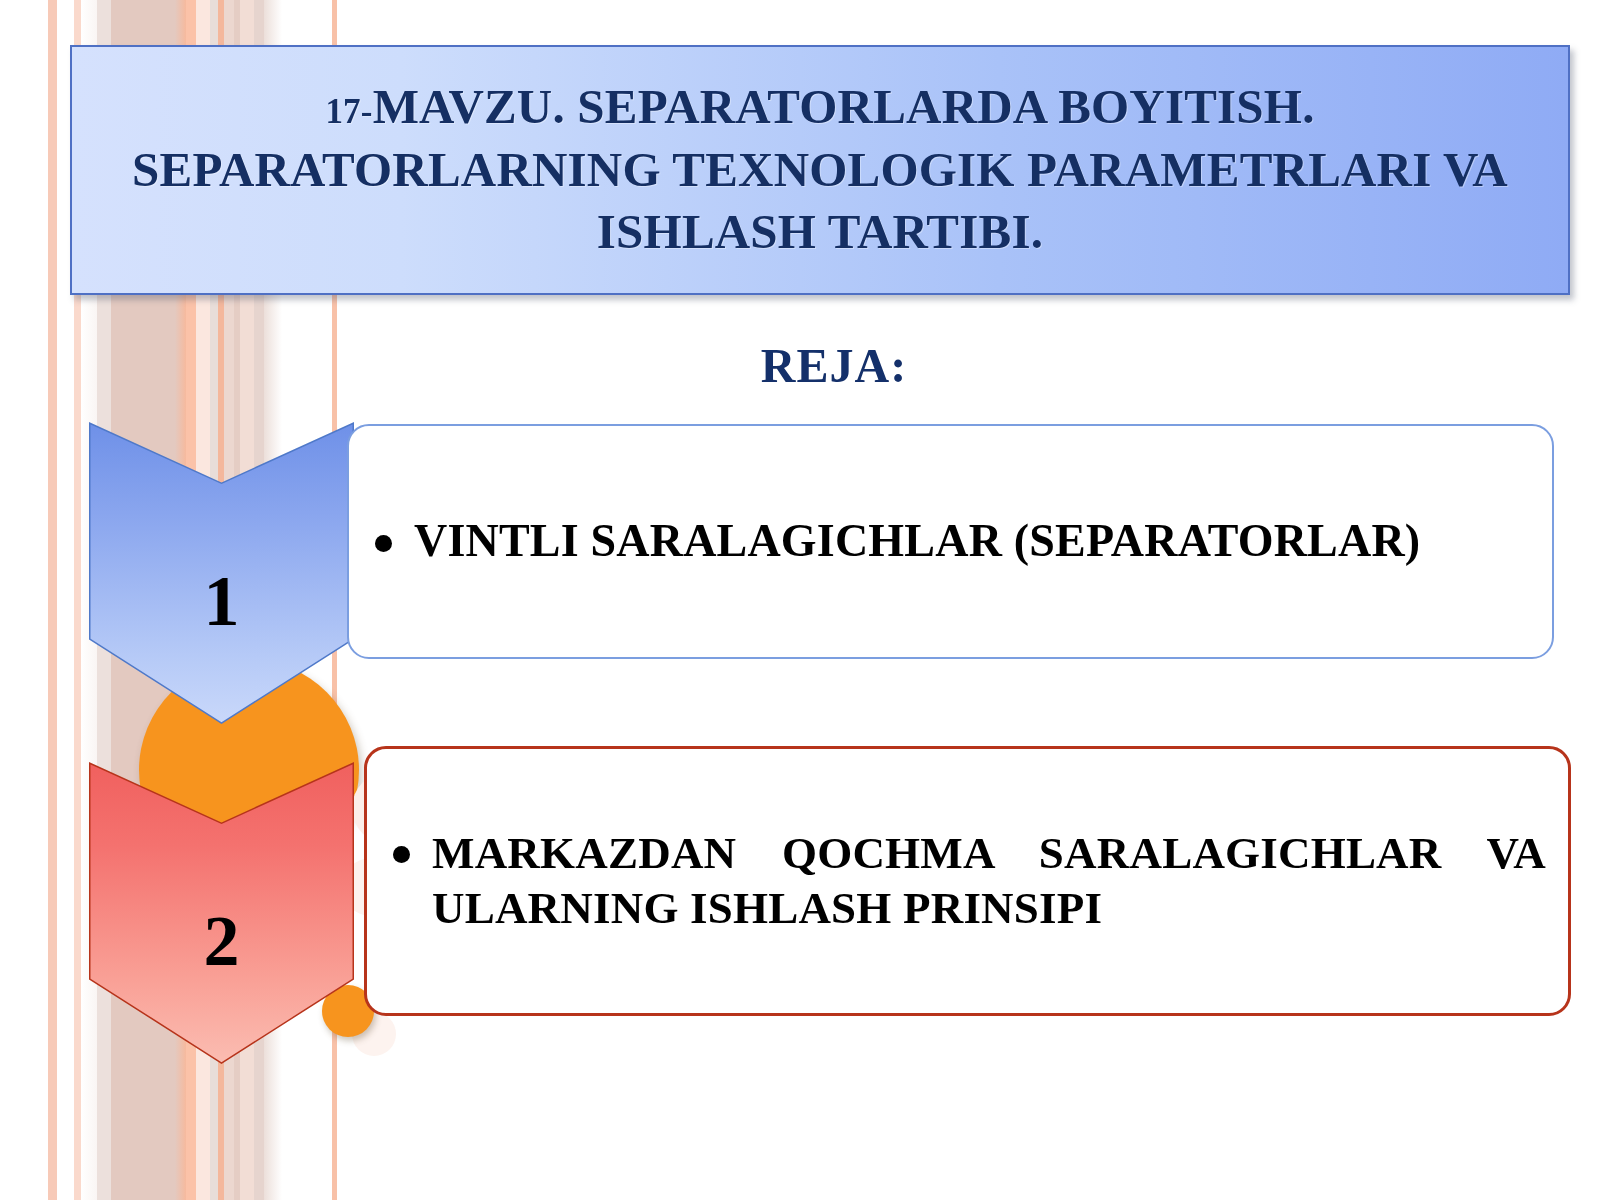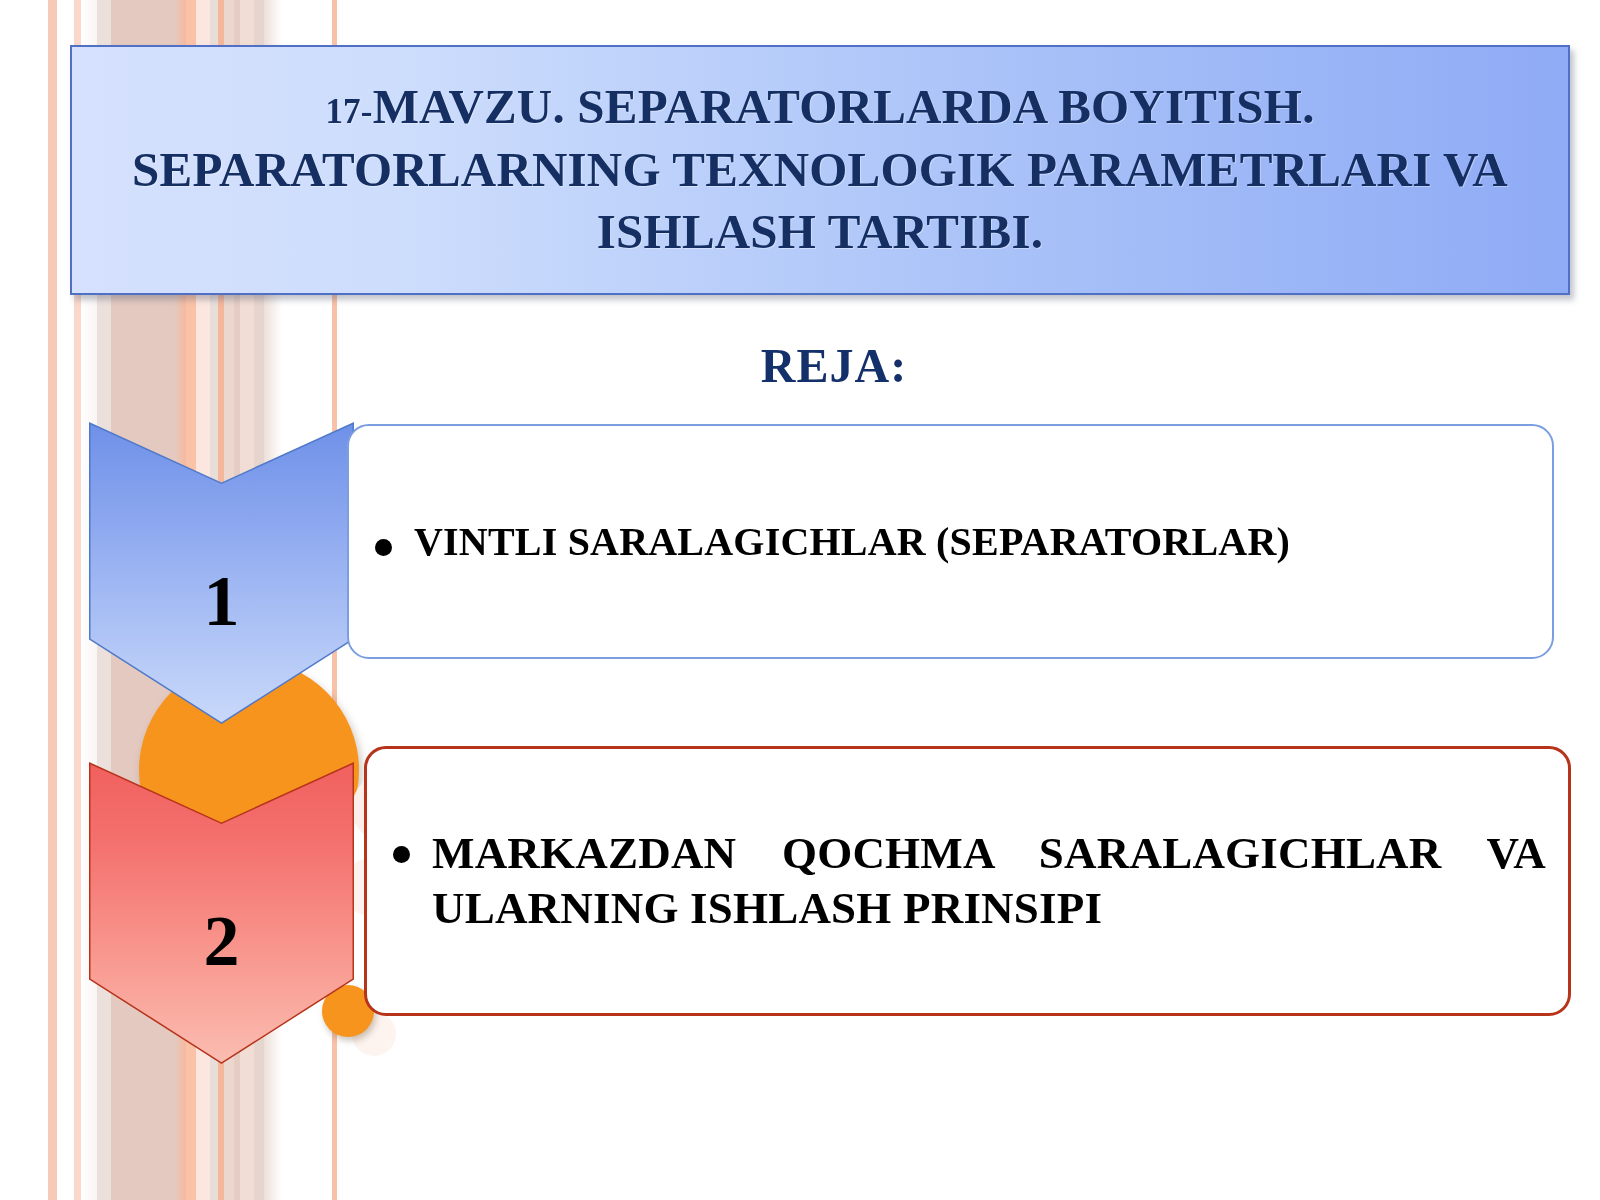--- a/index.html
+++ b/index.html
@@ -174,21 +174,21 @@
     height: 17px;
     border-radius: 50%;
     background: #000000;
     margin-top: 22px;
     margin-right: 22px;
   }
   .bullet-text {
     flex: 1 1 auto;
     color: #000000;
     font-weight: bold;
-    font-size: 40px;
+    font-size: 46px;
     line-height: 1.23;
     text-align: justify;
     text-align-last: left;
     letter-spacing: .2px;
   }
   .box2 .bullet-text { font-size: 45px; }
   .box2 .bullet-dot { margin-top: 20px; }
 </style>
 </head>
 <body>

